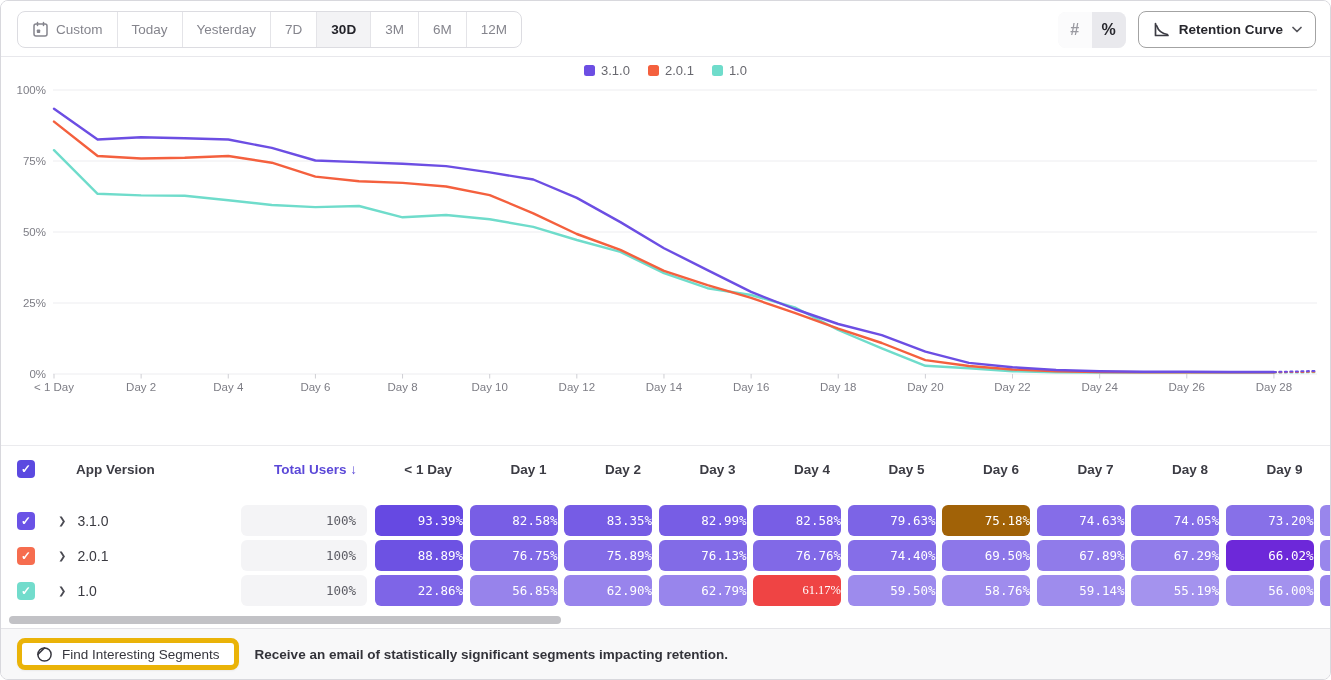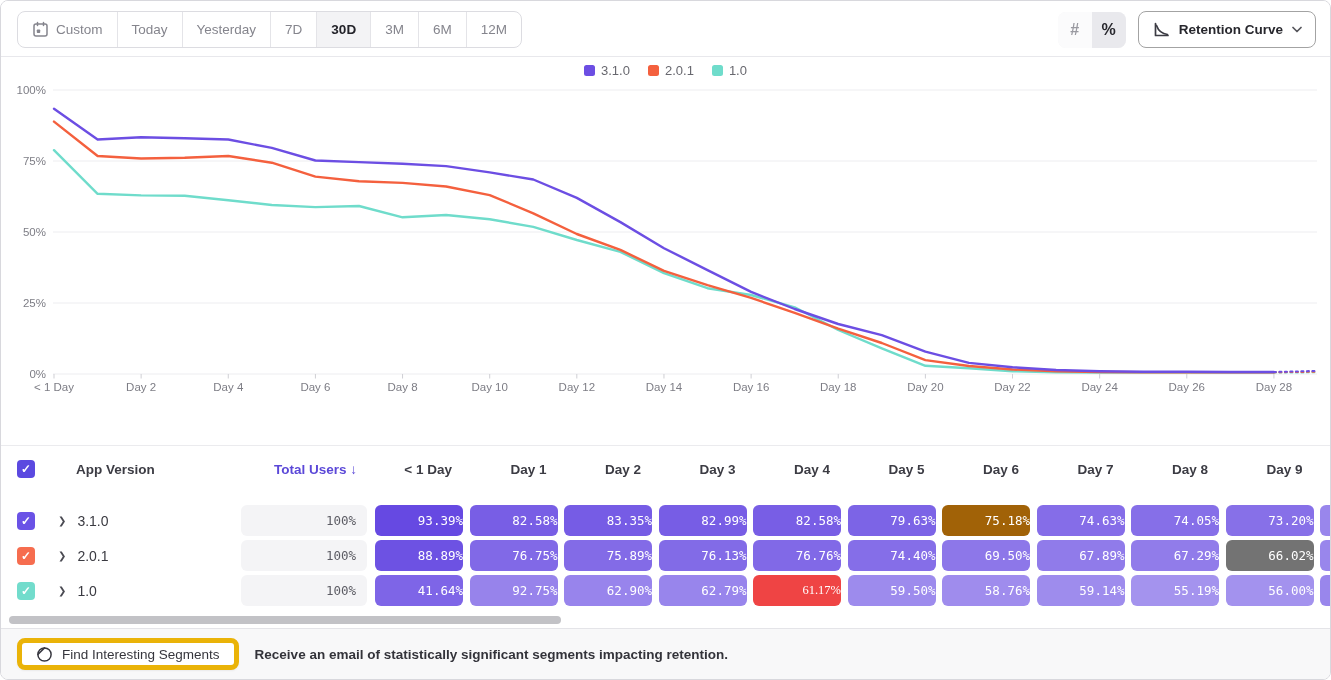--- a/index.html
+++ b/index.html
@@ -266,40 +266,40 @@
           <div class="cells">
             <div class="cell" style="background: rgb(109, 82, 227);">88.89%</div>
             <div class="cell" style="background: rgb(129, 105, 231);">76.75%</div>
             <div class="cell" style="background: rgb(131, 107, 231);">75.89%</div>
             <div class="cell" style="background: rgb(130, 107, 231);">76.13%</div>
             <div class="cell" style="background: rgb(129, 105, 231);">76.76%</div>
             <div class="cell" style="background: rgb(133, 110, 232);">74.40%</div>
             <div class="cell" style="background: rgb(141, 119, 233);">69.50%</div>
             <div class="cell" style="background: rgb(144, 123, 234);">67.89%</div>
             <div class="cell" style="background: rgb(145, 124, 234);">67.29%</div>
-            <div class="cell" style="background: #737373;">66.02%</div>
+            <div class="cell" style="background: #6d28d9;">66.02%</div>
             <div class="cell" style="background: rgba(91, 60, 224, 0.62);"></div>
           </div>
         </div>
         <div class="trow data-row">
           <div class="col-cb">
             <div class="checkbox" style="background: rgb(114, 220, 204);">
               <span>✓</span>
             </div>
           </div>
           <div class="col-label">
             <span class="expand-caret">❯</span>
             <span class="series-label">1.0</span>
           </div>
           <div class="col-total">
             <div class="total-pill">100%</div>
           </div>
           <div class="cells">
-            <div class="cell" style="background: rgb(126, 101, 231);">41.64%</div>
-            <div class="cell" style="background: rgb(151, 131, 235);">92.75%</div>
+            <div class="cell" style="background: rgb(126, 101, 231);">22.86%</div>
+            <div class="cell" style="background: rgb(151, 131, 235);">56.85%</div>
             <div class="cell" style="background: rgb(152, 132, 236);">62.90%</div>
             <div class="cell" style="background: rgb(152, 133, 236);">62.79%</div>
             <div class="cell" style="background: #ef4444; font-family: Liberation Serif, serif;">61.17%</div>
             <div class="cell" style="background: rgb(157, 139, 237);">59.50%</div>
             <div class="cell" style="background: rgb(159, 140, 237);">58.76%</div>
             <div class="cell" style="background: rgb(158, 140, 237);">59.14%</div>
             <div class="cell" style="background: rgb(164, 147, 238);">55.19%</div>
             <div class="cell" style="background: rgb(163, 146, 238);">56.00%</div>
             <div class="cell" style="background: rgba(91, 60, 224, 0.62);"></div>
           </div>

